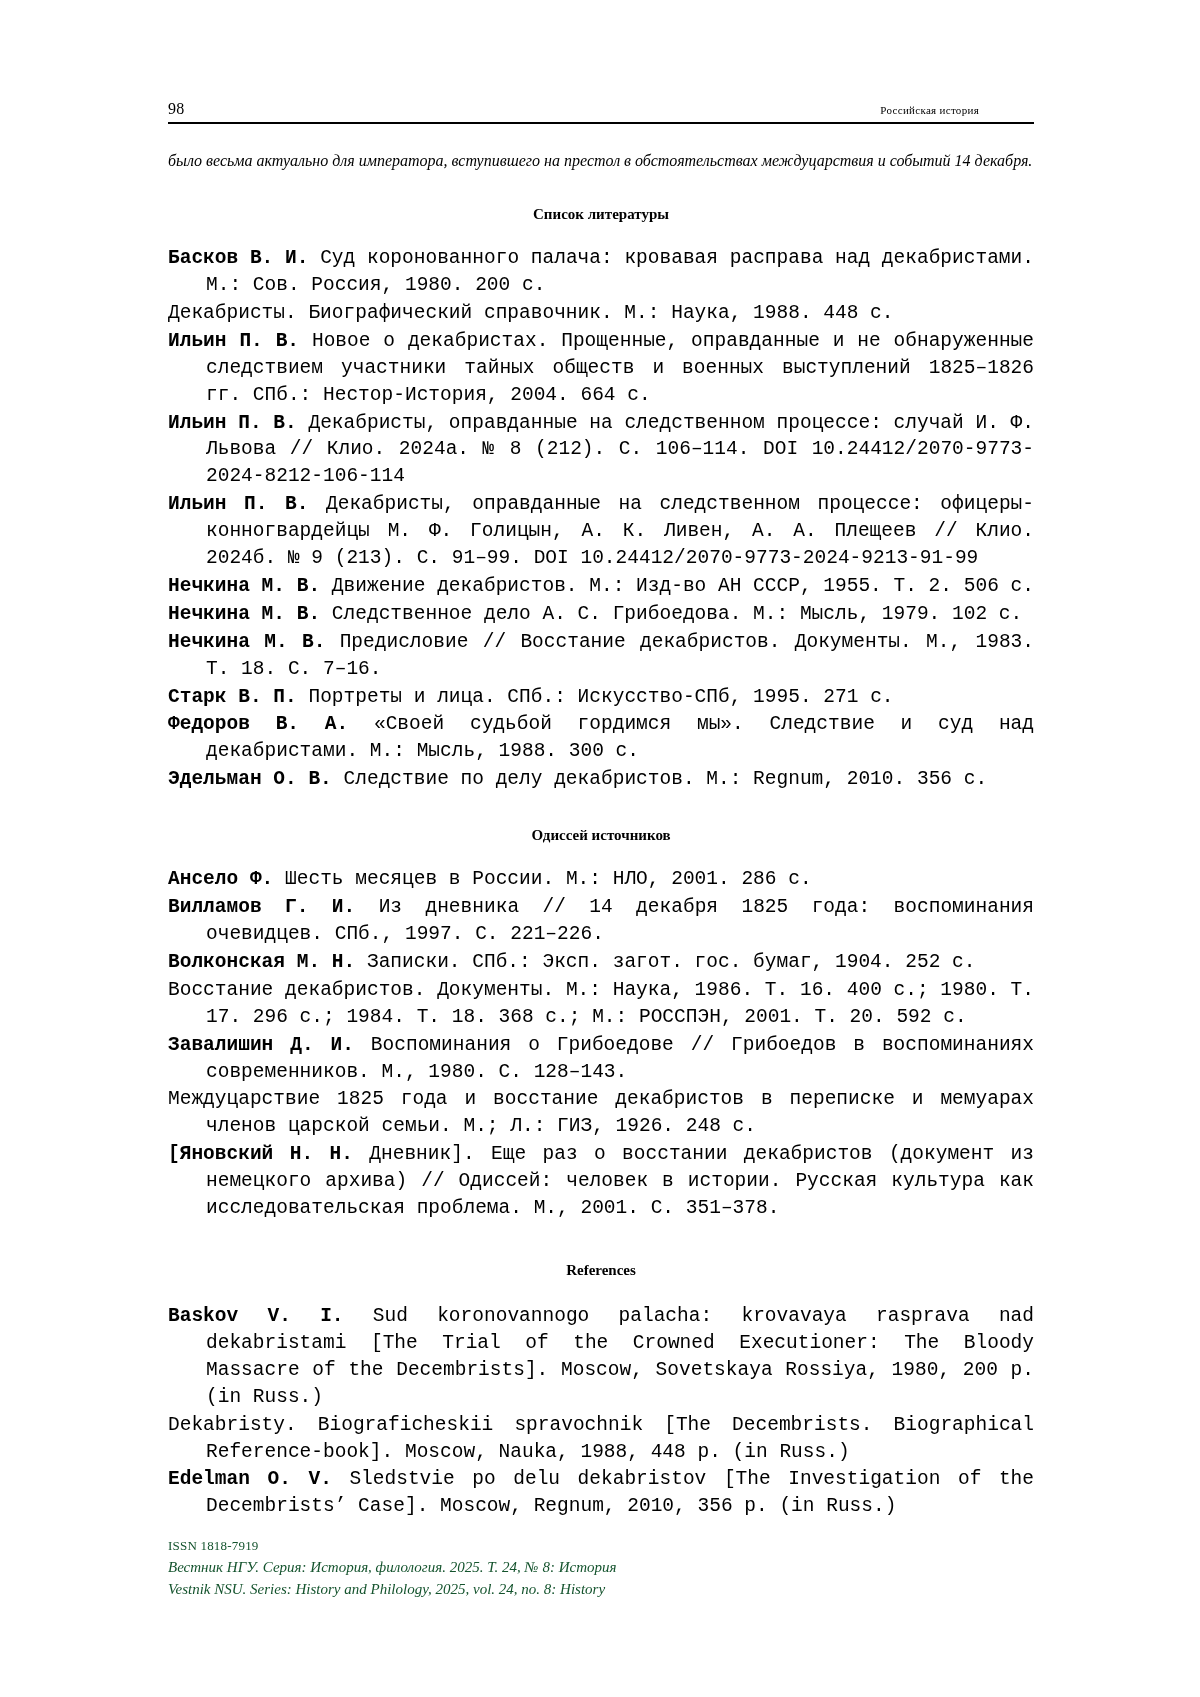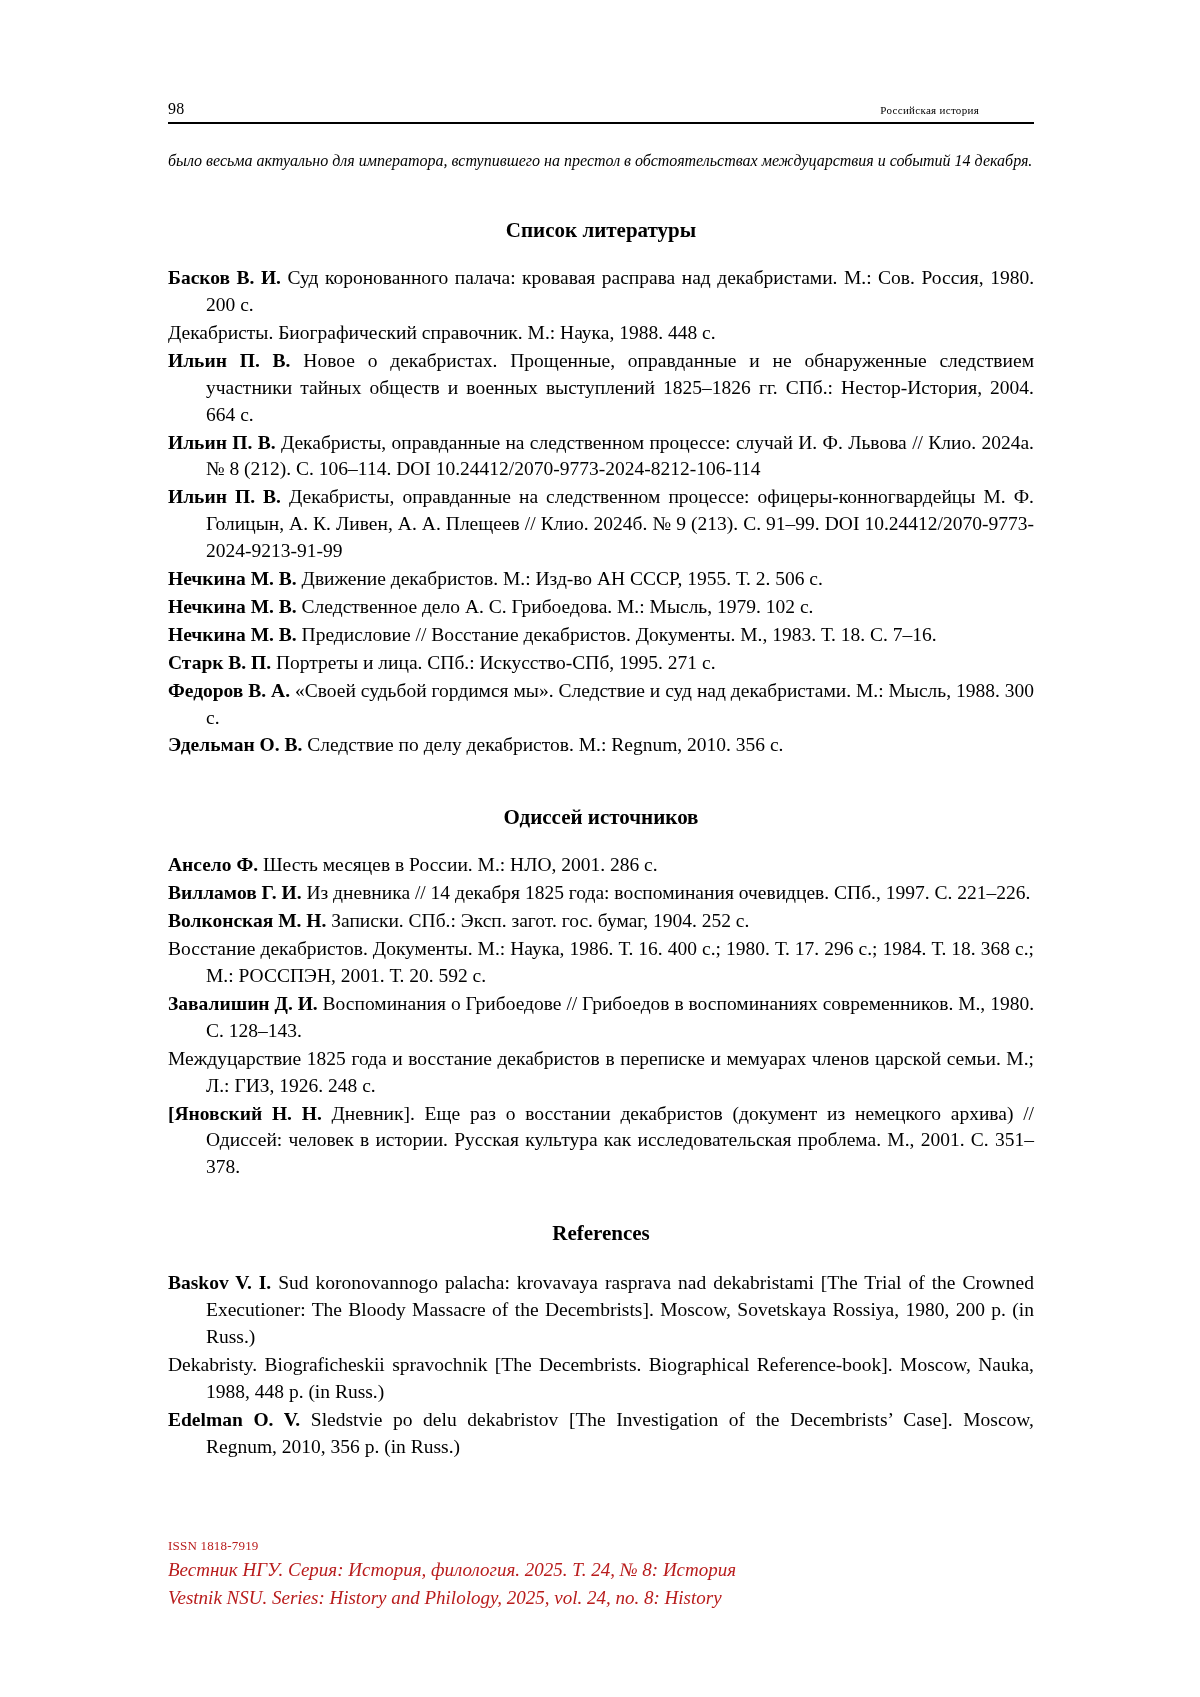--- a/index.html
+++ b/index.html
@@ -54,57 +54,58 @@
   p.body-par {
     margin: 0 0 0 0;
     font-size: 16px;
     line-height: 1.38;
     text-align: justify;
     text-indent: 0;
     hyphens: manual;
     font-style: italic;
   }
   h2.section {
-    font-size: 21px;
+    font-size: 15px;
     font-weight: bold;
     text-align: center;
-    margin: 46px 0 22px 0;
+    margin: 34px 0 22px 0;
   }
   h2.section.refs {
     margin-top: 40px;
     margin-bottom: 24px;
   }
   .biblist {
     margin: 0;
     padding: 0;
     list-style: none;
+    font-family: Liberation Mono, monospace;
   }
   .biblist li {
     font-size: 19.5px;
     line-height: 1.38;
     text-align: justify;
     padding-left: 38px;
     text-indent: -38px;
     margin: 0 0 1px 0;
   }
   .biblist li b {
     font-weight: bold;
   }
   
   .footer {
     position: absolute;
     left: 168px;
     top: 1536px;
     width: 866px;
     font-family: "Liberation Serif", serif;
-    color: #b91c1c;
+    color: #14532d;
     line-height: 1.5;
   }
   .footer div {
-    font-size: 19px;
+    font-size: 15px;
   }
   .footer .issn {
     font-size: 13px;
     letter-spacing: 0.2px;
   }
   .footer .it { font-style: italic; }
 </style>
 </head>
 <body>
 

